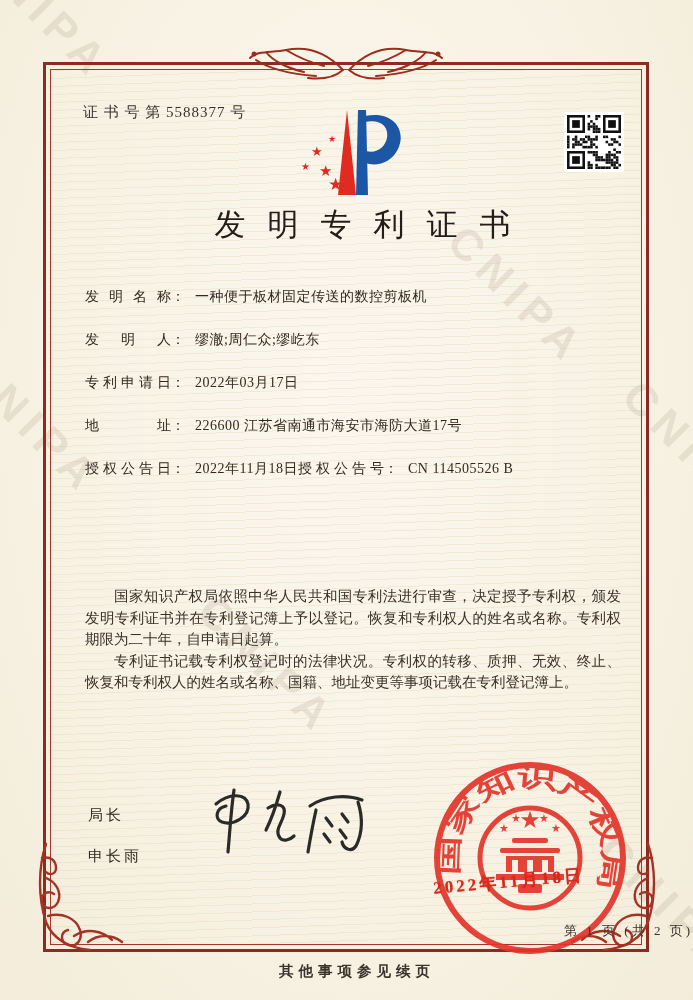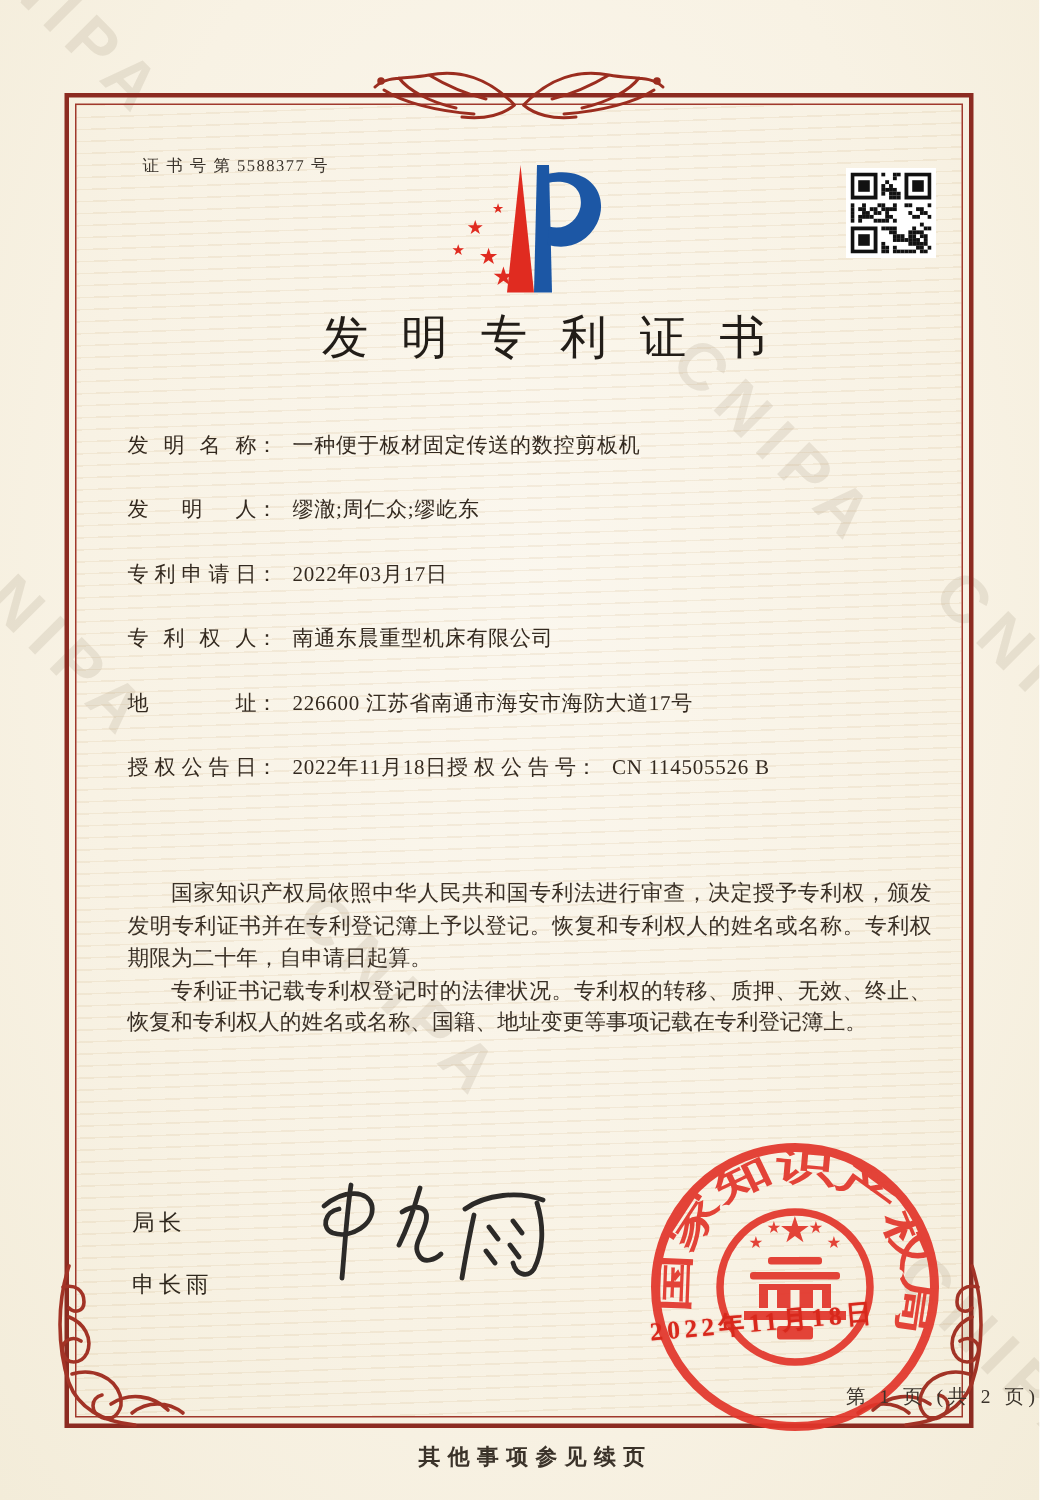--- a/index.html
+++ b/index.html
@@ -27,21 +27,21 @@
   }
   .frame-inner{
     position:absolute; left:4px; top:4px; right:4px; bottom:4px;
     border:1px solid #a0392c;
     background:repeating-linear-gradient(178deg, rgba(198,162,108,0.14) 0 1px, rgba(0,0,0,0) 1px 8px);
   }
 
   .ornament{ position:absolute; pointer-events:none; }
 
   .cert-no{
-    position:absolute; left:95px; top:103px; font-size:11px; letter-spacing:1px; color:#3a332b;
+    position:absolute; left:83px; top:103px; font-size:15px; letter-spacing:1px; color:#3a332b;
   }
 
   .logo{ position:absolute; left:295px; top:108px; }
   .qr{ position:absolute; left:564px; top:112px; width:60px; height:60px; background:#fff; padding:3px; }
 
   .title{
     position:absolute; left:16px; top:204px; width:100%; text-align:center;
     font-size:31px; font-weight:normal; letter-spacing:22px; text-indent:22px; color:#221d18;
   }
 
@@ -267,23 +267,20 @@
     <div class="row">
       <span class="lbl">发明名称</span><span class="colon">：</span><span class="val">一种便于板材固定传送的数控剪板机</span>
     </div>
     <div class="row">
       <span class="lbl">发明人</span><span class="colon">：</span><span class="val">缪澈;周仁众;缪屹东</span>
     </div>
     <div class="row">
       <span class="lbl">专利申请日</span><span class="colon">：</span><span class="val">2022年03月17日</span>
     </div>
     <div class="row">
-      <span class="lbl">专利权人</span><span class="colon">：</span><span class="val">南通东晨重型机床有限公司</span>
-    </div>
-    <div class="row">
       <span class="lbl">地址</span><span class="colon">：</span><span class="val">226600 江苏省南通市海安市海防大道17号</span>
     </div>
     <div class="row">
       <span class="lbl">授权公告日</span><span class="colon">：</span><span class="val">2022年11月18日</span><span class="lbl grant-no">授权公告号</span><span class="colon">：</span><span class="val">CN 114505526 B</span>
     </div>
   </div>
 
   <div class="paras">
     <p>国家知识产权局依照中华人民共和国专利法进行审查，决定授予专利权，颁发发明专利证书并在专利登记簿上予以登记。恢复和专利权人的姓名或名称。专利权期限为二十年，自申请日起算。</p>
     <p>专利证书记载专利权登记时的法律状况。专利权的转移、质押、无效、终止、恢复和专利权人的姓名或名称、国籍、地址变更等事项记载在专利登记簿上。</p>

